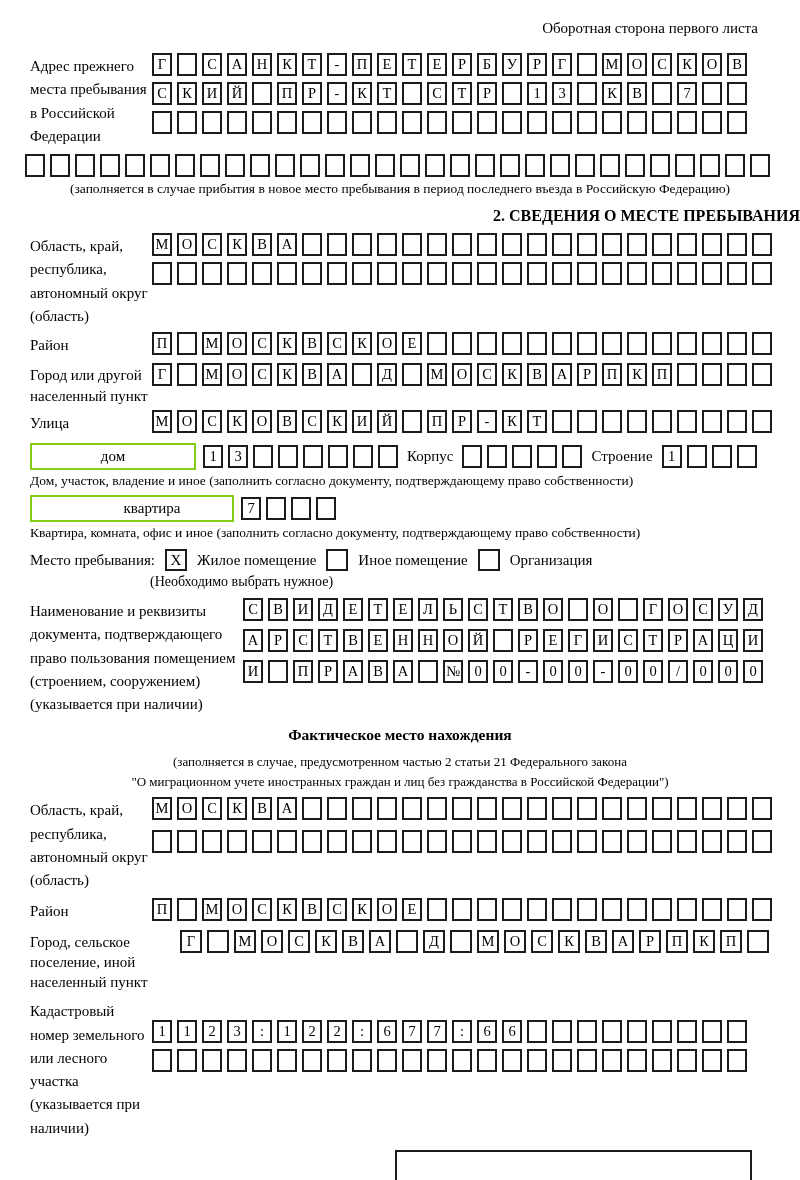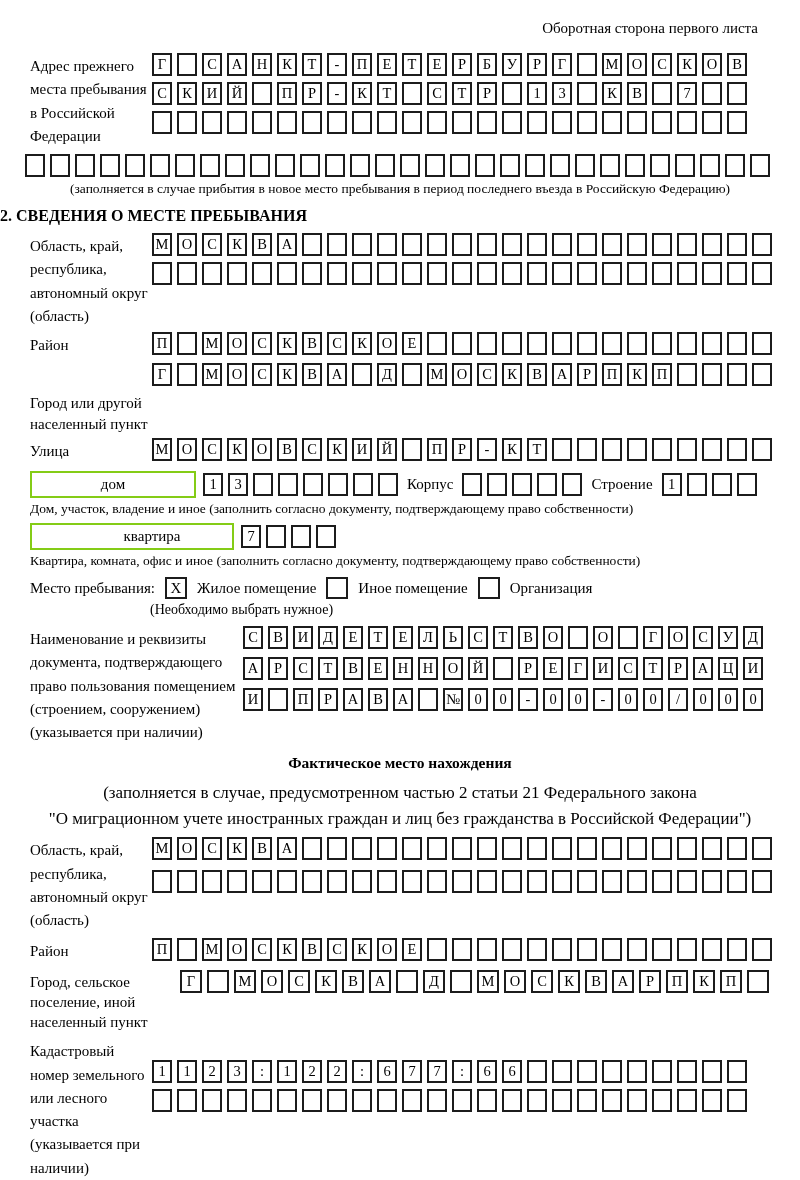--- a/index.html
+++ b/index.html
@@ -19,42 +19,42 @@
   .boxrow { display:flex; gap:5px; }
   .cell {
     width:20px; height:23px; border:2px solid #1c1c1c;
     display:flex; align-items:center; justify-content:center;
     font-size:14.5px; flex:0 0 auto; background:#fff;
   }
   .cells-wide .cell { width:22px; }
 
   .caption { text-align:center; font-size:13.5px; margin-top:4px; }
   .caption-left { font-size:13.5px; margin:3px 0 0 30px; }
-  .sec-title { text-align:left; font-weight:bold; font-size:16px; margin-top:10px; }
+  .sec-title { text-align:right; font-weight:bold; font-size:16px; margin-top:10px; }
   .sub-title { text-align:center; font-weight:bold; font-size:15.5px; }
 
   .widebox {
     border:2px solid #84cc16; height:27px;
     display:flex; align-items:center; justify-content:center;
     font-size:15px; flex:0 0 auto;
   }
   .house-line { display:flex; align-items:center; margin-left:30px; gap:7px; }
   .inline-label { font-size:15px; white-space:nowrap; padding:0 2px; }
 
   .check-line { display:flex; align-items:center; gap:10px; margin-left:30px; }
   .checkbox {
     width:22px; height:22px; border:2px solid #1c1c1c;
     display:flex; align-items:center; justify-content:center;
     font-size:15px; flex:0 0 auto;
   }
   .check-note { font-size:14px; margin:3px 0 0 150px; }
 
   .doc-label { width:213px; flex:0 0 auto; line-height:1.55; padding-top:2px; }
 
-  .note-center { text-align:center; font-size:17px; line-height:1.5; }
+  .note-center { text-align:center; font-size:13px; line-height:1.5; }
 
   .stamp-box { margin:10px 0 0 395px; width:357px; height:172px; border:2px solid #1c1c1c; }
 
   .mt4{margin-top:4px;} .mt6{margin-top:6px;} .mt8{margin-top:8px;} .mt10{margin-top:10px;} .mt16{margin-top:16px;}
 </style>
 </head>
 <body>
 
 <div class="page">
 
@@ -264,21 +264,21 @@
         <div class="cell"></div>
         <div class="cell"></div>
         <div class="cell"></div>
         <div class="cell"></div>
         <div class="cell"></div>
         <div class="cell"></div>
       </div>
   </div>
 
   <div class="row mt6">
-    <div class="label" style="line-height:1.35;margin-top:28px;">Город или другой населенный пункт</div>
+    <div class="label" style="line-height:1.35;">Город или другой населенный пункт</div>
     <div class="boxrow">
         <div class="cell">Г</div>
         <div class="cell"></div>
         <div class="cell">М</div>
         <div class="cell">О</div>
         <div class="cell">С</div>
         <div class="cell">К</div>
         <div class="cell">В</div>
         <div class="cell">А</div>
         <div class="cell"></div>

